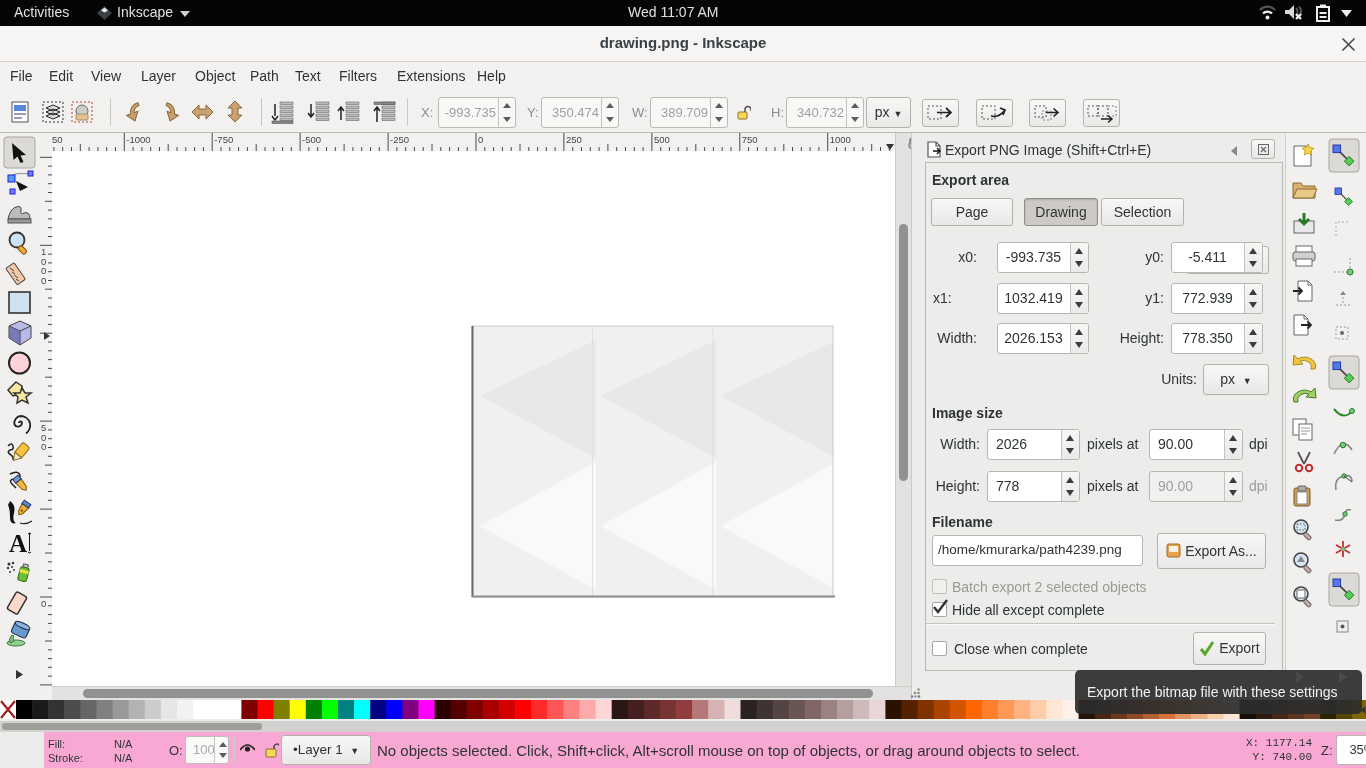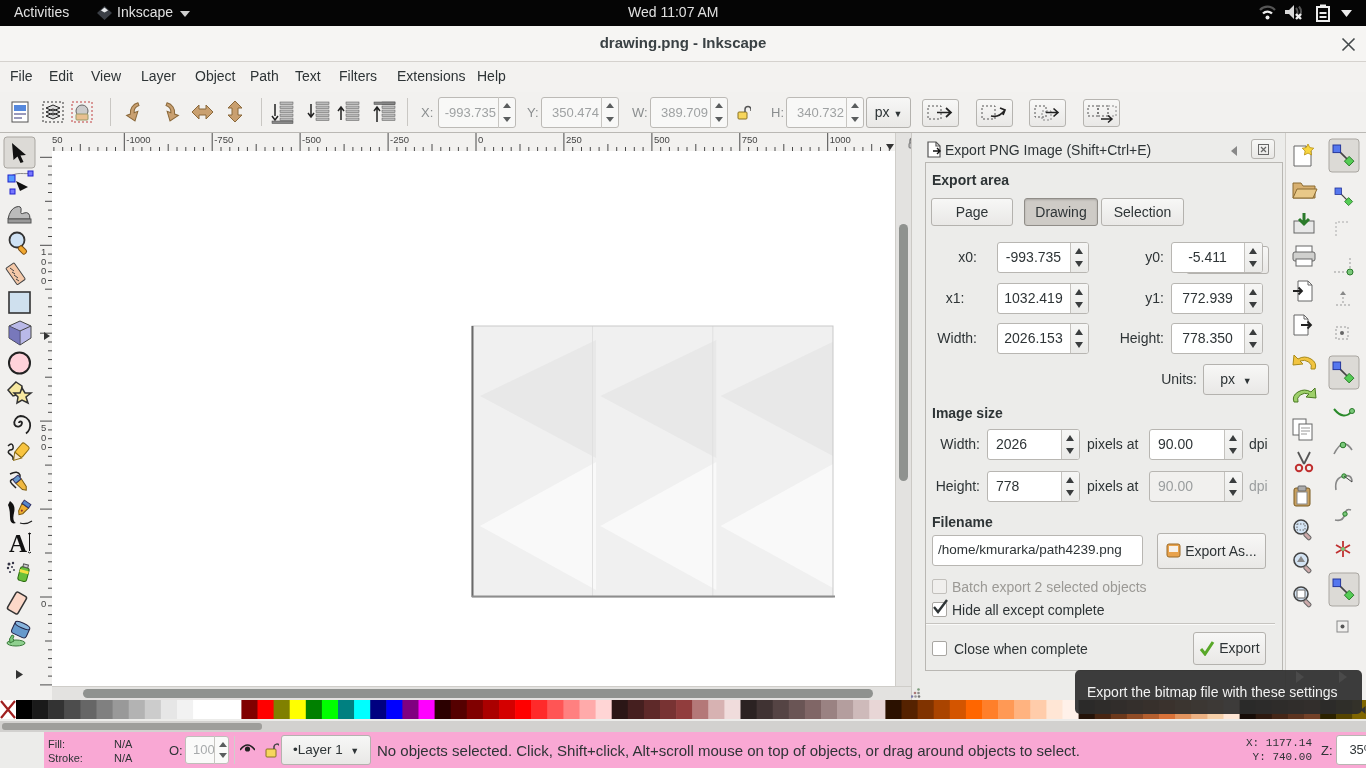--- a/index.html
+++ b/index.html
@@ -586,21 +586,21 @@
   <div class="entry" style="left:80px;top:109px;width:92px;">
       <div class="v">-993.735</div>
       <div class="spin"></div>
     </div>
   <div class="lbl" style="left:180px;top:116px;width:67px;text-align:right;">y0:</div>
   <div class="entry" style="left:254px;top:109px;width:92px;">
       <div class="v">-5.411</div>
       <div class="spin"></div>
     </div>
 
-  <div class="lbl" style="left:8px;top:157px;width:60px;text-align:center;">x1:</div>
+  <div class="lbl" style="left:16px;top:157px;width:60px;text-align:left;">x1:</div>
   <div class="entry" style="left:80px;top:150px;width:92px;">
       <div class="v">1032.419</div>
       <div class="spin"></div>
     </div>
   <div class="lbl" style="left:180px;top:157px;width:67px;text-align:right;">y1:</div>
   <div class="entry" style="left:254px;top:150px;width:92px;">
       <div class="v">772.939</div>
       <div class="spin"></div>
     </div>
 

